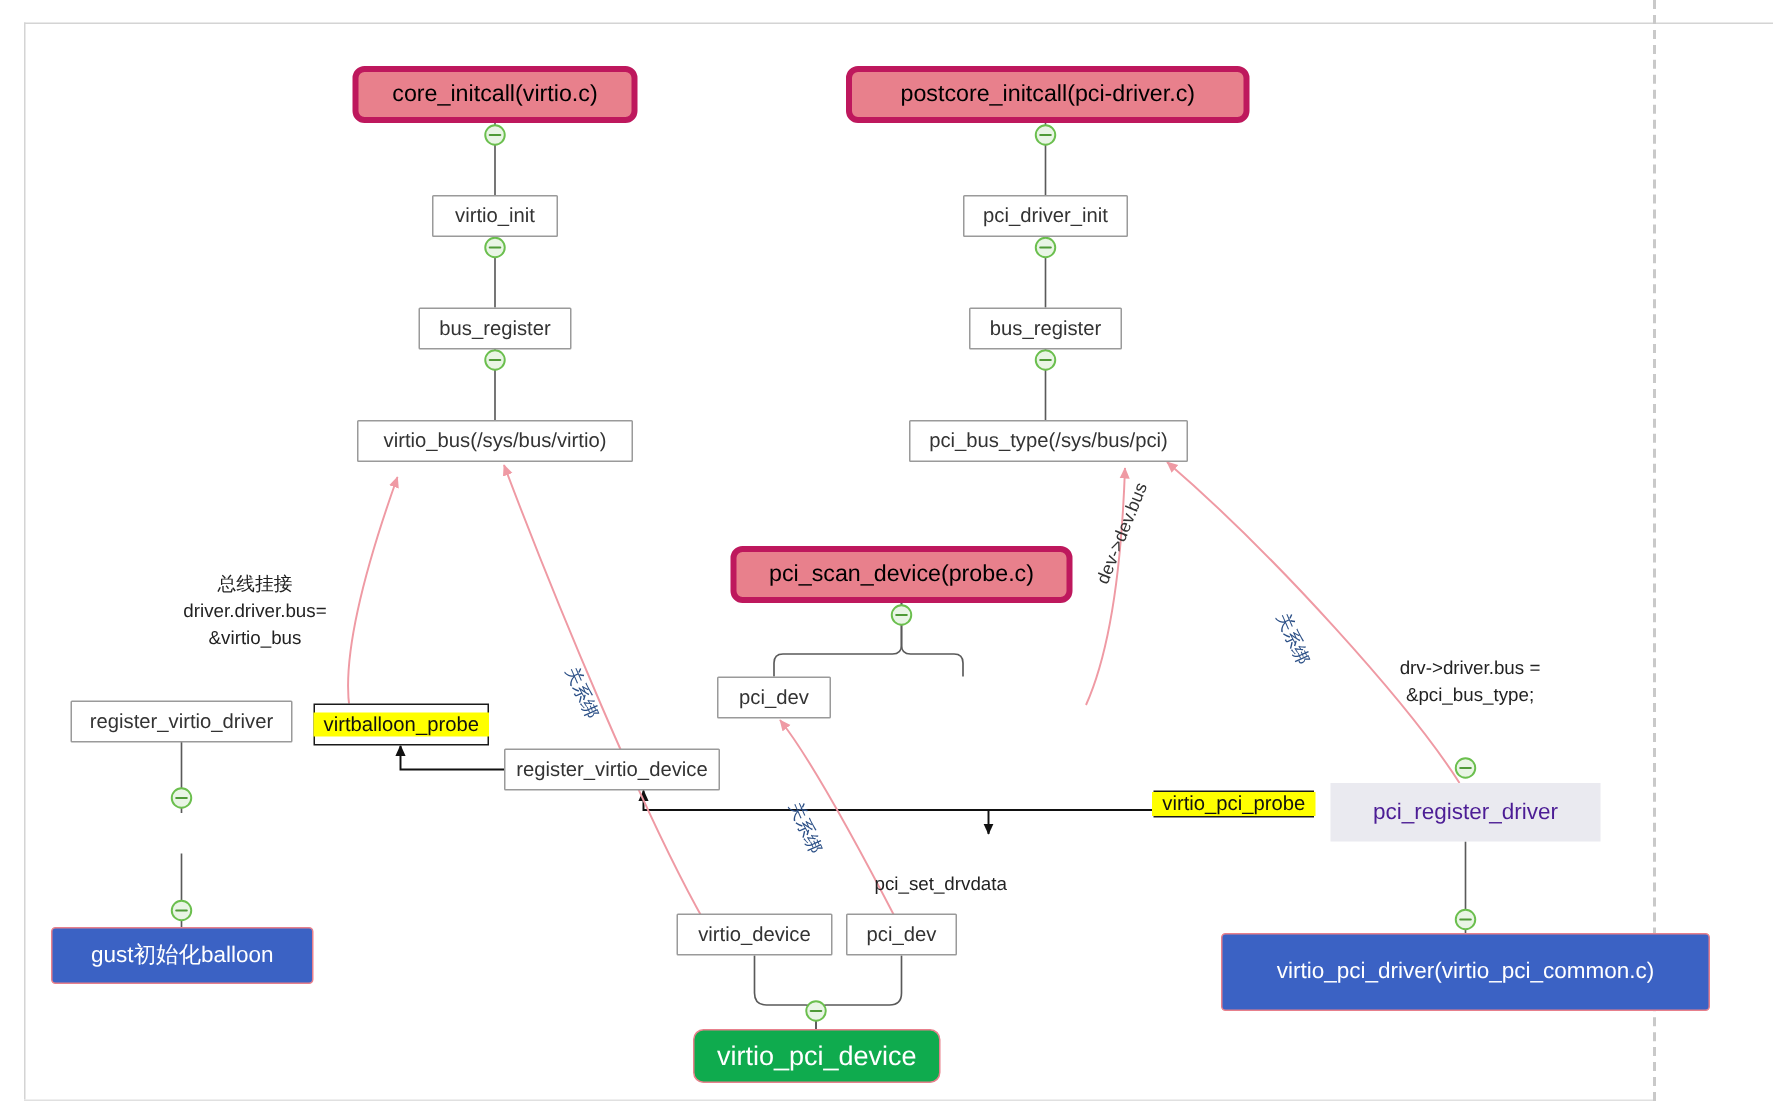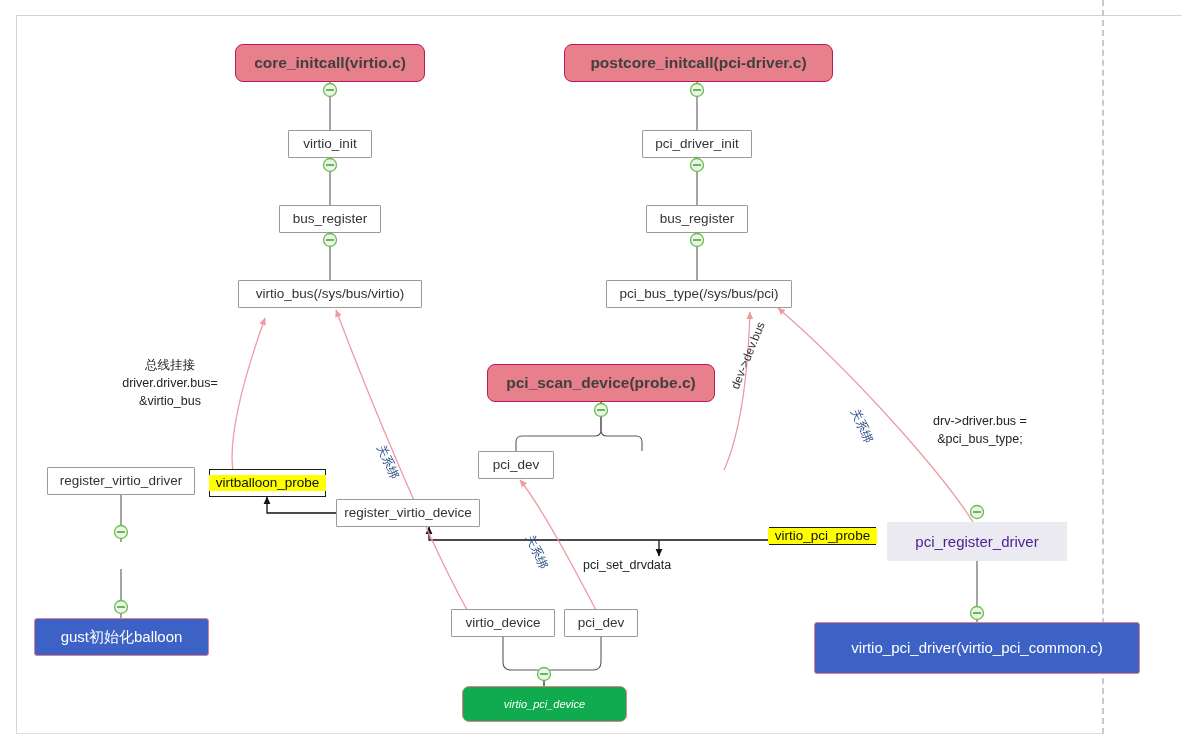--- a/index.html
+++ b/index.html
@@ -18,34 +18,34 @@
   .rule-dash{position:absolute;left:1102px;top:0;width:0;height:734px;
              border-left:2px dashed #c9c9c9;}
 
   
   .node{position:absolute;box-sizing:border-box;display:flex;
         align-items:center;justify-content:center;text-align:center;
         line-height:1.15;white-space:nowrap;}
 
   .n-plain{background:#ffffff;border:1px solid #9a9a9a;color:#333333;
            font-size:13.5px;border-radius:1px;}
-  .n-pink{background:#e8808c;color:#404040;font-size:15.5px;
-          border-radius:8px;border:1px solid #be185d;font-weight:bold;}
+  .n-pink{background:#e8808c;color:#000000;font-size:15.5px;
+          border-radius:8px;border:4px solid #be185d;}
   .n-blue{background:#3b62c4;color:#ffffff;font-size:15px;
           border:1.5px solid #e8808c;border-radius:3px;}
-  .n-green{background:#0fab4e;color:#ffffff;font-size:11px;
-           border:1.5px solid #e8808c;border-radius:7px;font-style:italic;}
+  .n-green{background:#0fab4e;color:#ffffff;font-size:18px;
+           border:1.5px solid #e8808c;border-radius:7px;}
   .n-grey{background:#eaeaf0;color:#4c1d95;font-size:15px;border:none;}
   .n-hl{background:#ffffff;border:1px solid #1a1a1a;font-size:13.5px;
         color:#111111;}
   .n-hl .hl{background:#ffff00;padding:0 7px;}
 
   
   .anno{position:absolute;color:#222222;font-size:12.5px;line-height:1.45;
-        text-align:center;white-space:pre;}
+        text-align:center;white-space:pre;margin-top:24px;}
   .anno-l{text-align:left;}
   .rot-cn{position:absolute;color:#2b4f86;font-size:12px;
           letter-spacing:0px;white-space:nowrap;}
   .rot-mono{position:absolute;color:#333333;font-size:12px;white-space:nowrap;}
 
   svg{position:absolute;left:0;top:0;width:1182px;height:734px;
       overflow:visible;pointer-events:none;}
   .lk{fill:none;stroke:#5a5a5a;stroke-width:1.1;}
   .lk-blk{fill:none;stroke:#111111;stroke-width:1.3;}
   .lk-pink{fill:none;stroke:#ef9aa4;stroke-width:1.3;}

